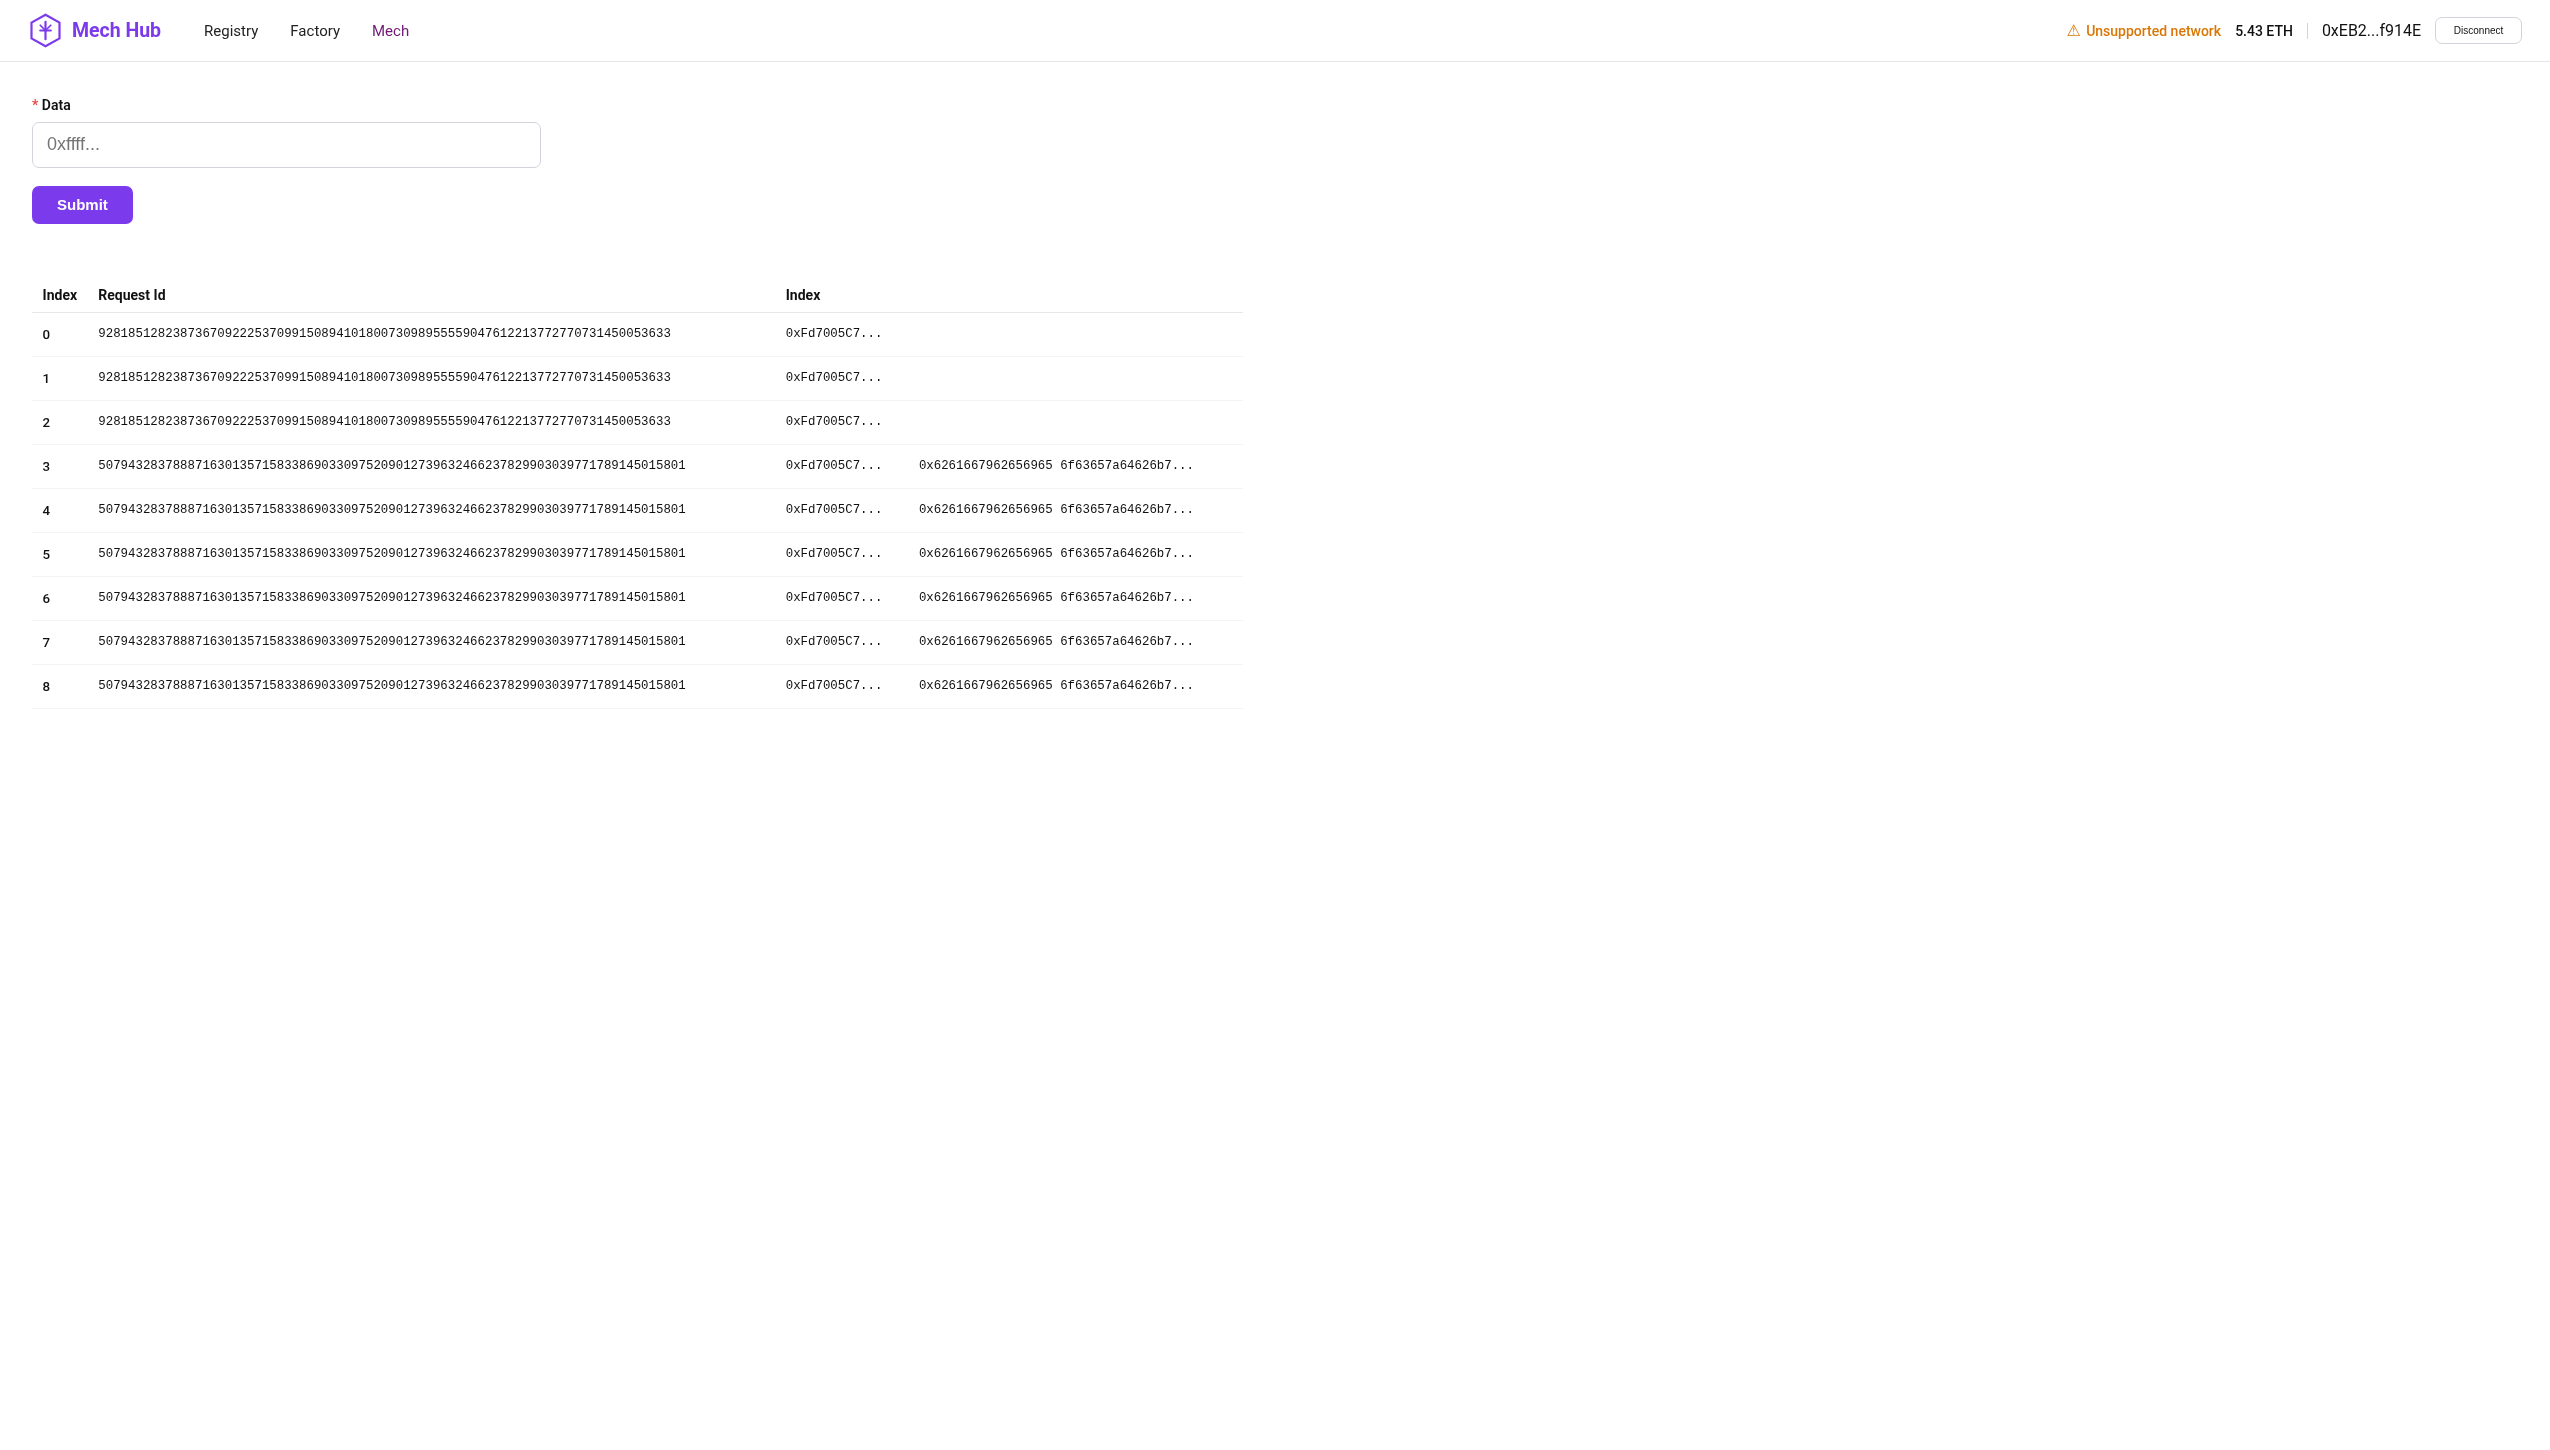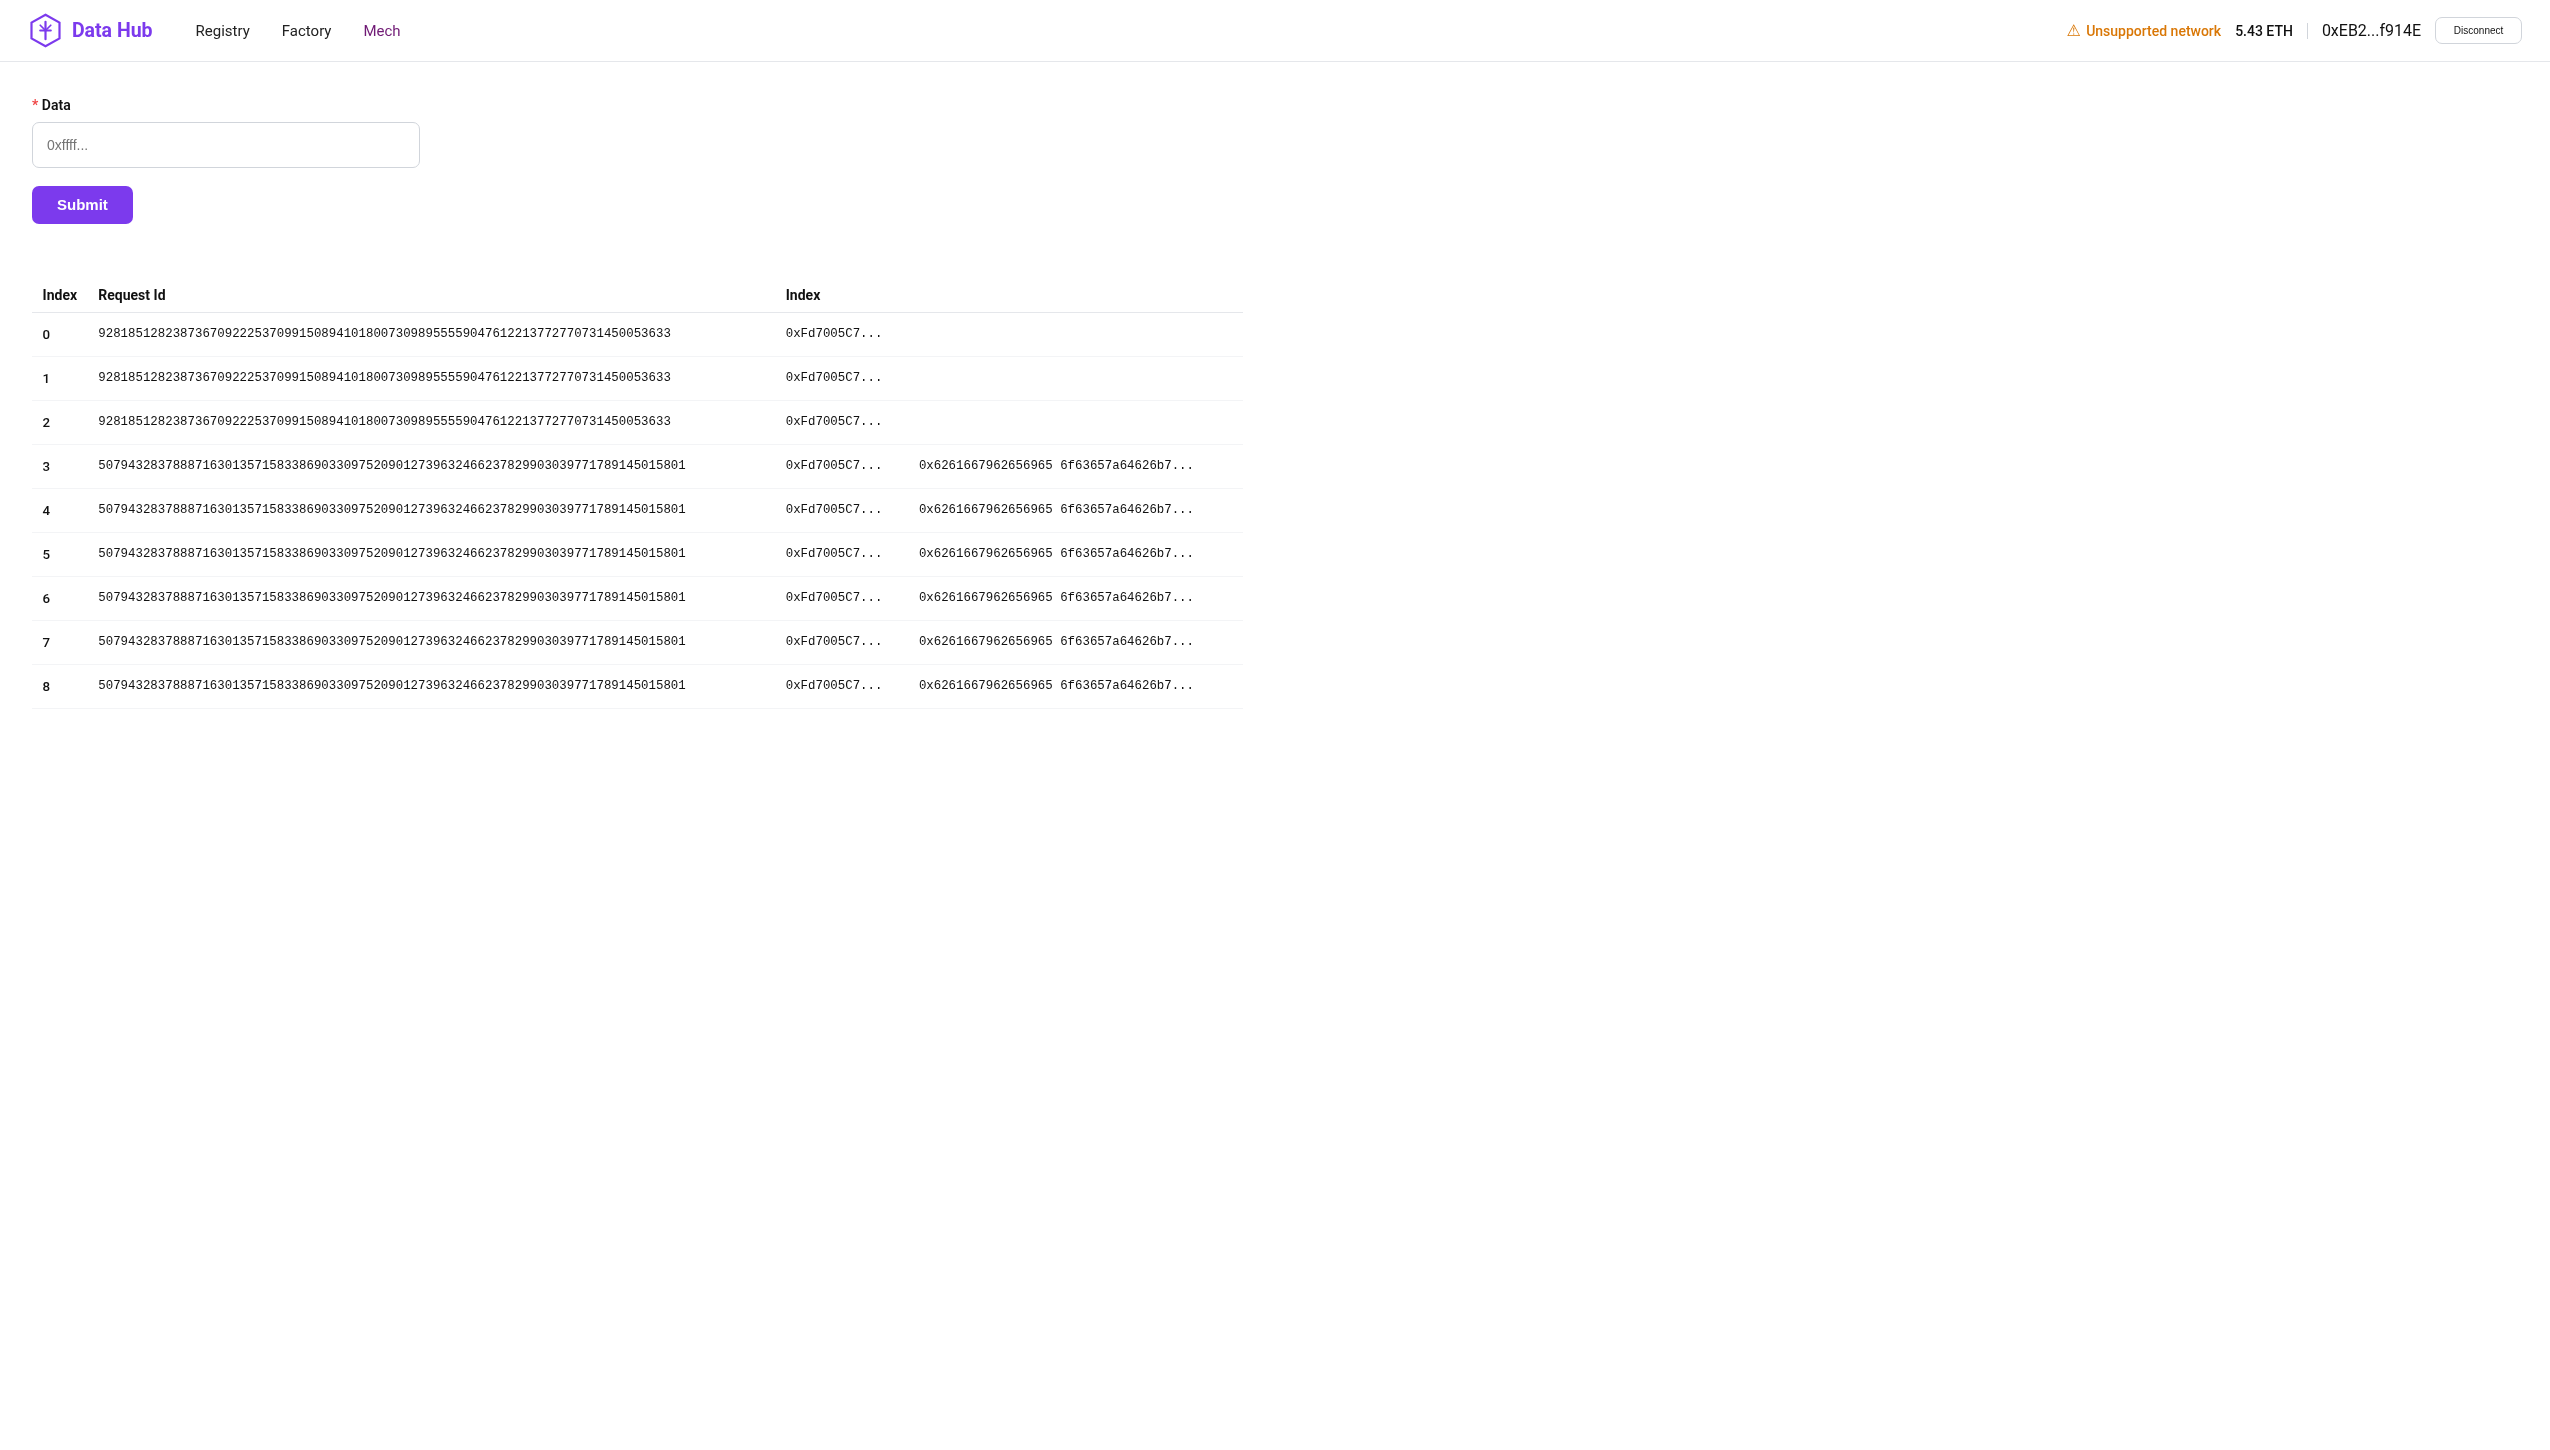--- a/index.html
+++ b/index.html
@@ -131,26 +131,26 @@
       display: flex;
       align-items: center;
       gap: 3.5px;
     }
 
     .required-star {
       color: #ef4444;
     }
 
     .data-input {
-      width: 388px;
+      width: 509px;
       height: 46px;
       padding: 8px 14px;
       border: 1.3px solid #d1d5db;
       border-radius: 7px;
-      font-size: 14px;
+      font-size: 18px;
       color: #9ca3af;
       outline: none;
       display: block;
       margin-bottom: 17.7px;
     }
 
     .submit-btn {
       padding: 10.6px 25px;
       background: #7c3aed;
       color: #fff;
@@ -228,21 +228,21 @@
 <header>
   <a class="logo-area" href="#">
     <svg class="logo-icon" viewBox="0 0 40 40" fill="none" xmlns="http://www.w3.org/2000/svg">
       <polygon points="20,2 36,11 36,29 20,38 4,29 4,11" fill="none" stroke="#7c3aed" stroke-width="2.5"></polygon>
       <line x1="20" y1="10" x2="20" y2="20" stroke="#7c3aed" stroke-width="2.5" stroke-linecap="round"></line>
       <line x1="14" y1="20" x2="26" y2="20" stroke="#7c3aed" stroke-width="2.5" stroke-linecap="round"></line>
       <line x1="20" y1="20" x2="20" y2="30" stroke="#7c3aed" stroke-width="2.5" stroke-linecap="round"></line>
       <line x1="14" y1="14" x2="20" y2="20" stroke="#7c3aed" stroke-width="2" stroke-linecap="round"></line>
       <line x1="26" y1="14" x2="20" y2="20" stroke="#7c3aed" stroke-width="2" stroke-linecap="round"></line>
     </svg>
-    <span class="logo-title">Data Hub</span>
+    <span class="logo-title">Mech Hub</span>
   </a>
 
   <nav>
     <a href="#">Registry</a>
     <a href="#">Factory</a>
     <a href="#" class="active">Mech</a>
   </nav>
 
   <div class="header-right">
     <div class="unsupported-network">

